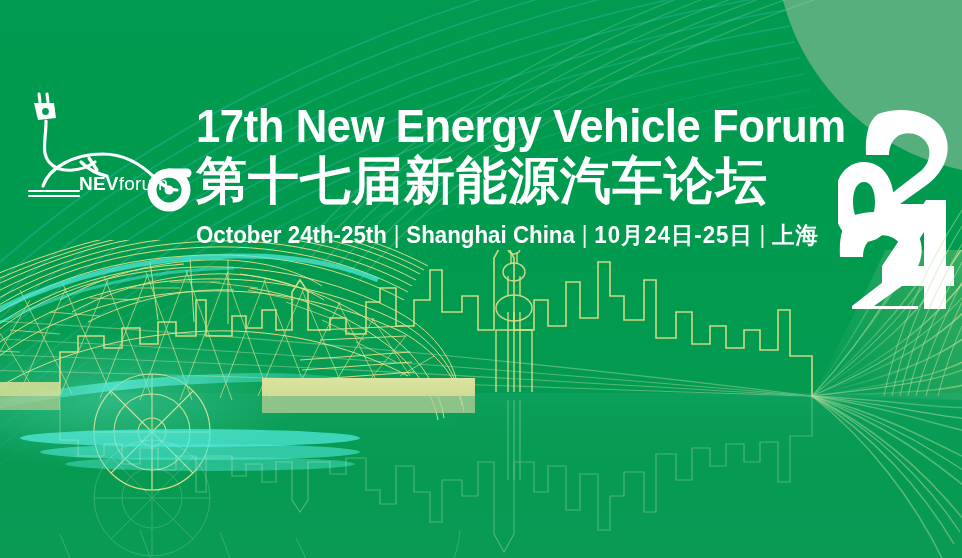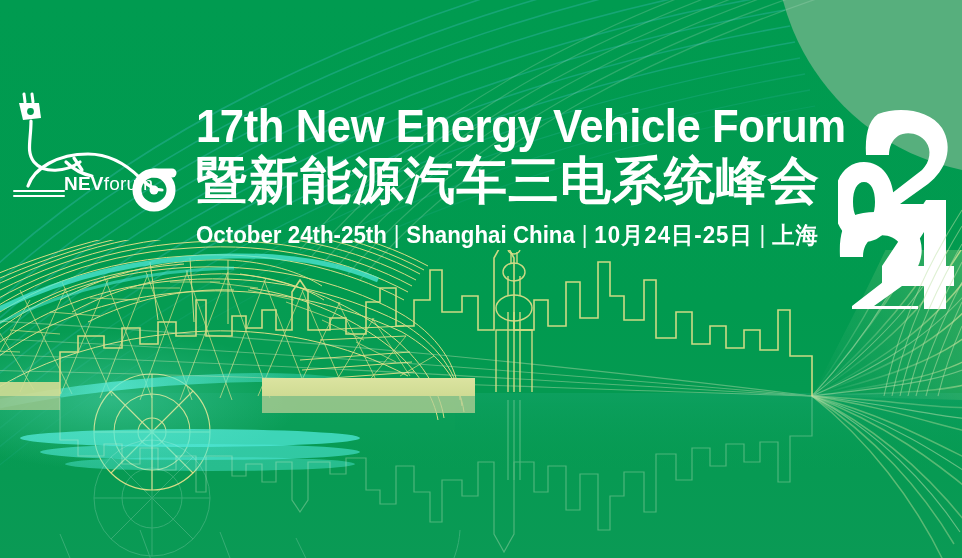--- a/index.html
+++ b/index.html
@@ -7,21 +7,21 @@
     position:relative;
     width:962px;height:558px;
     overflow:hidden;
     font-family:"Liberation Sans",sans-serif;
     background:#009b50;
   }
   .layer{position:absolute;inset:0;}
   svg.layer{display:block;width:962px;height:558px;}
 
   
-  #logo{position:absolute;left:4px;top:78px;width:178px;height:136px;text-decoration:underline;}
+  #logo{position:absolute;left:19px;top:78px;width:178px;height:136px;text-decoration:underline;}
   #logo svg{display:block;width:100%;height:100%;}
   #logo .wordmark{
     position:absolute;left:60px;top:96px;
     font-size:19px;letter-spacing:.2px;color:#ffffff;
     white-space:nowrap;line-height:1;
   }
   #logo .wordmark b{font-weight:bold;}
   #logo .wordmark i{font-style:normal;font-weight:normal;}
 
   
@@ -343,21 +343,21 @@
         <path d="M10,118 L60,118" stroke-width="2"></path>
       </g>
     </svg>
     <div class="wordmark">
       <b>NEV</b><i>forum</i>
     </div>
   </div>
 
   <div id="textblock">
     <div class="t-en">17th New Energy Vehicle Forum</div>
-    <div class="t-cn line1">暨新能源汽车三电系统峰会</div>
+    <div class="t-cn line1">第十七届新能源汽车论坛</div>
     <div class="t-date">
       <span>October 24th-25th</span><span class="sep">|</span><span>Shanghai China</span><span class="sep">|</span><span class="cn">10月24日-25日</span><span class="sep">|</span><span class="cn">上海</span>
     </div>
   </div>
 
   <div id="year">
     <svg viewBox="0 0 116 205">
       <g fill="#ffffff">
 
         <path d="M40,10

